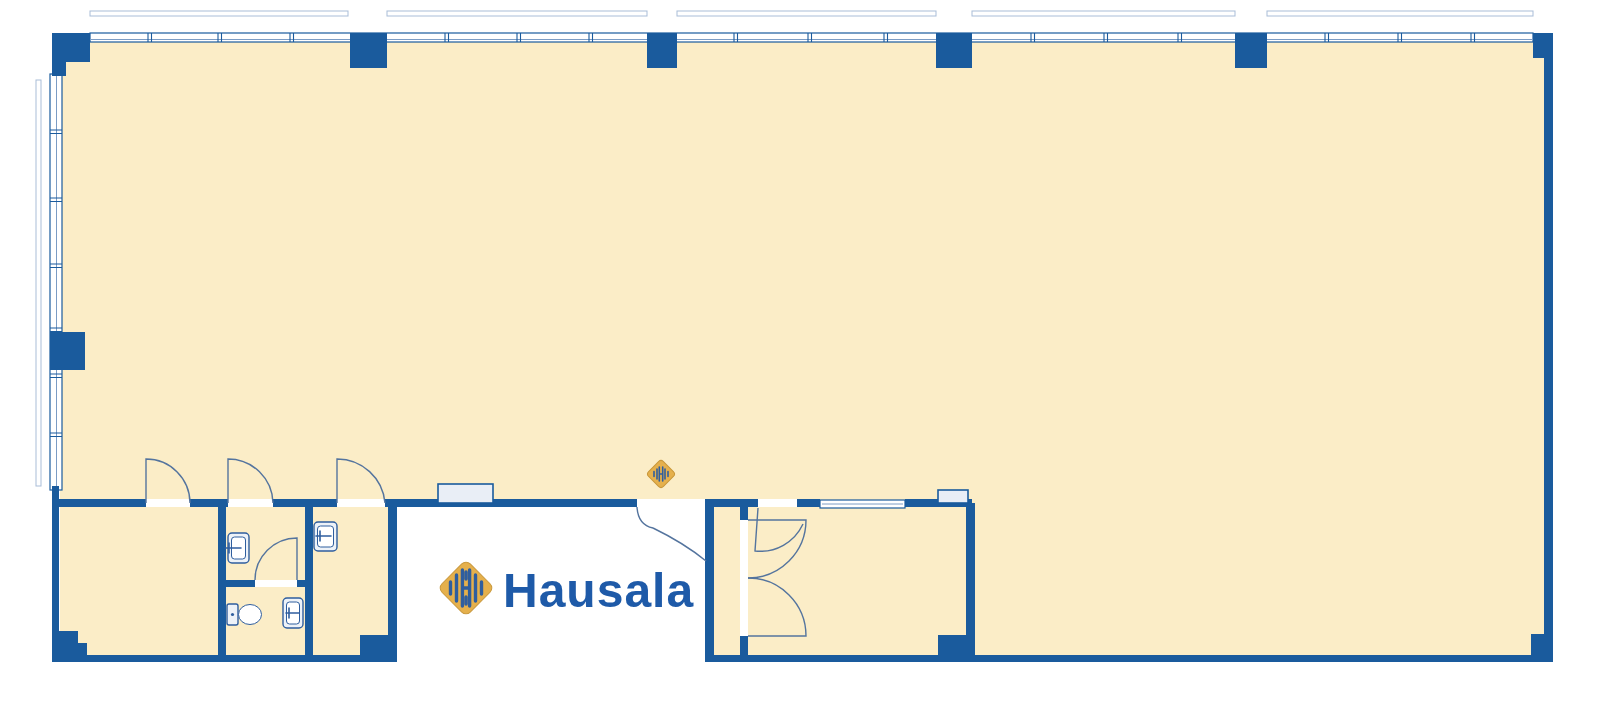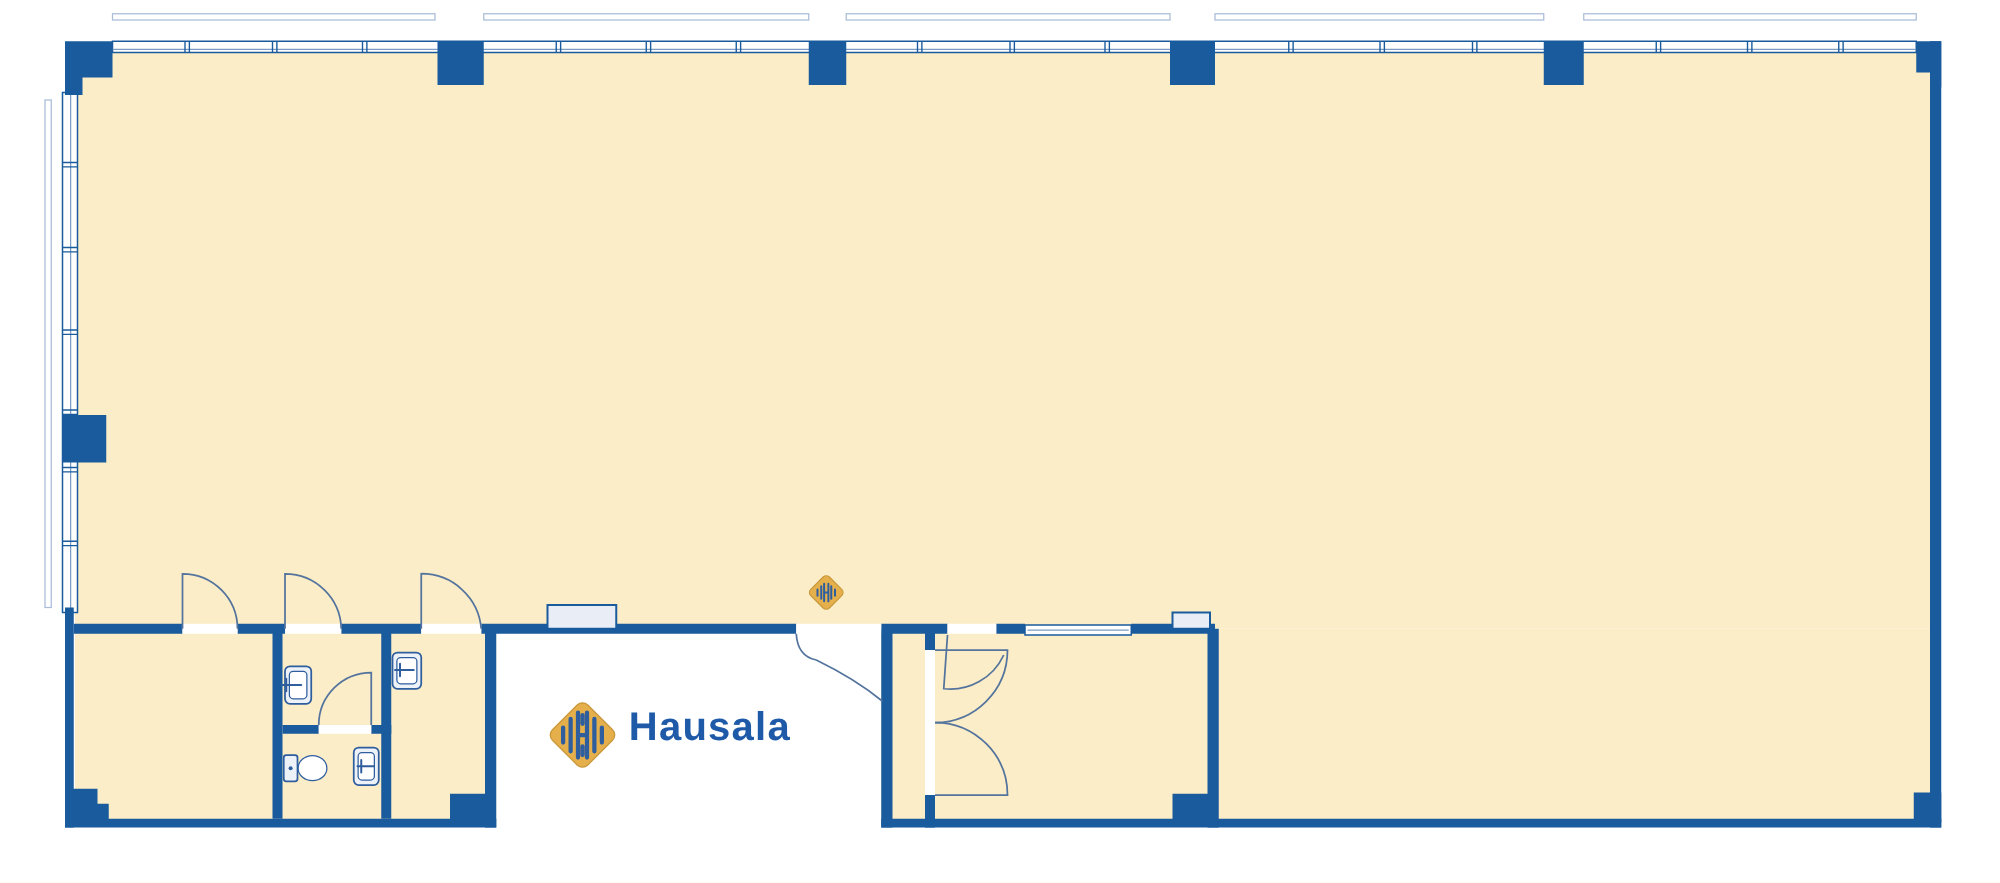--- a/index.html
+++ b/index.html
@@ -20,21 +20,21 @@
   .threshold{fill:#fff;stroke:none}
   .door{stroke:var(--door);stroke-width:1.4;fill:none}
   .panel{fill:var(--panel-fill);stroke:var(--wall);stroke-width:1.6}
   .fix{stroke:var(--fixture-stroke);stroke-width:1.4;fill:var(--fixture-fill)}
   .fix-inner{stroke:var(--fixture-stroke);stroke-width:1;fill:#fff}
   .tap{stroke:var(--fixture-stroke);stroke-width:1.6;fill:none;stroke-linecap:round}
   .gold{fill:var(--gold);stroke:var(--gold-border);stroke-width:1}
   .glyph{stroke:var(--fixture-stroke);fill:none;stroke-linecap:round}
   .wordmark{
     position:absolute;left:503px;top:563px;
-    font-size:32px;font-weight:700;letter-spacing:1px;color:var(--logo-blue);
+    font-size:48px;font-weight:700;letter-spacing:1px;color:var(--logo-blue);
   }
 </style>
 </head>
 <body>
 
 <div class="stage">
 <svg width="1600" height="706" viewBox="0 0 1600 706">
 
   <g>
     <rect class="floorc" x="60" y="41" width="1485" height="462"></rect>

